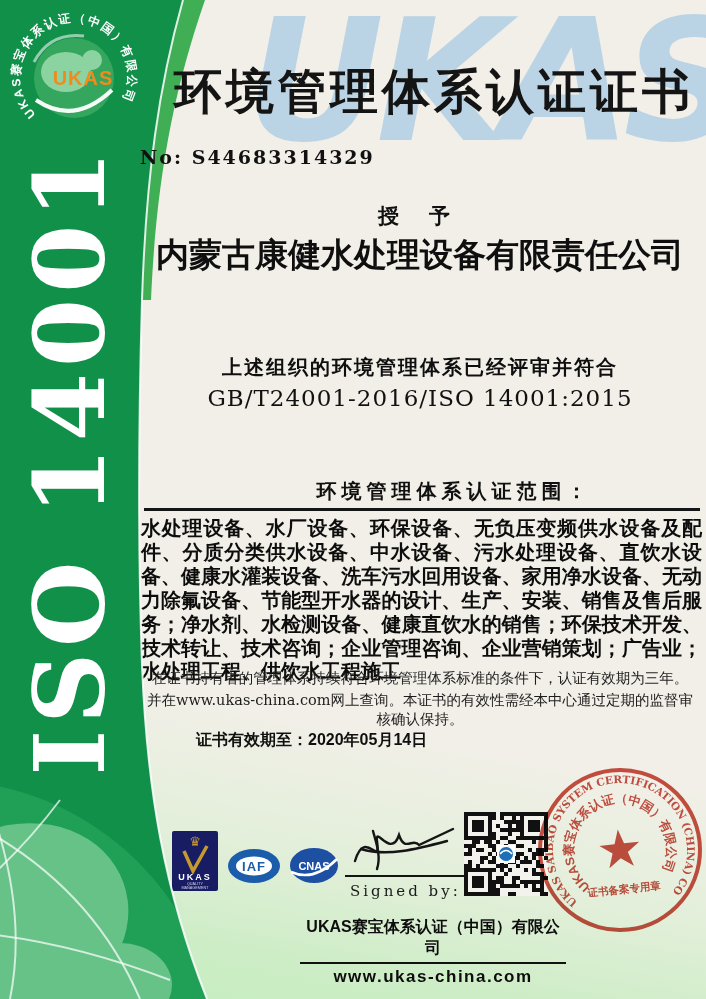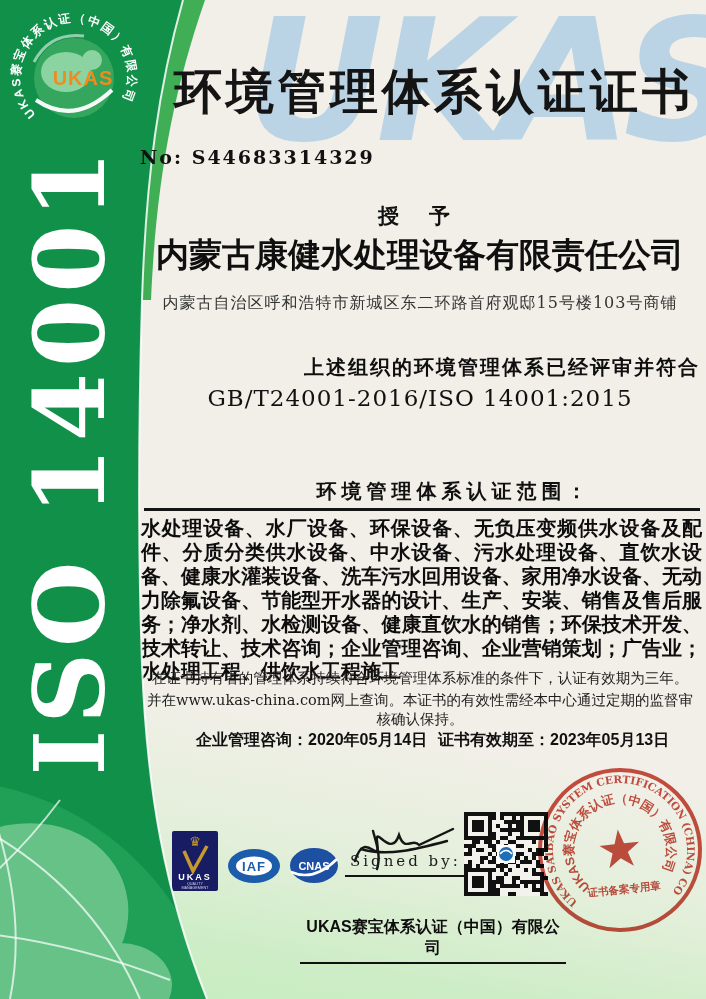--- a/index.html
+++ b/index.html
@@ -18,38 +18,38 @@
   #top-logo{left:4px;top:4px;z-index:3;}
 
   #title{top:60px;left:156px;width:556px;text-align:center;z-index:2;
          font-family:"DejaVu Serif",serif;font-weight:bold;font-size:48px;
          letter-spacing:4px;color:#141414;}
   #cert-no{top:146px;padding-right:0;left:140px;width:470px;z-index:2;
            font-family:"DejaVu Serif",serif;font-weight:bold;font-size:19px;letter-spacing:2px;color:#111;}
   #awarded{top:202px;font-weight:bold;font-size:21px;letter-spacing:12px;color:#111;}
   #company{top:233px;font-family:"DejaVu Serif",serif;font-weight:600;font-size:33px;color:#0f0f0f;}
   #address{top:293px;font-family:"DejaVu Serif",serif;font-size:16px;color:#343434;letter-spacing:1px;}
-  #comp1{top:354px;font-weight:bold;font-size:20px;letter-spacing:2px;color:#0f0f0f;text-align:right;}
+  #comp1{top:354px;font-weight:bold;font-size:20px;letter-spacing:2px;color:#0f0f0f;}
   #standard{top:385px;font-family:"DejaVu Serif",serif;font-size:23px;letter-spacing:1px;color:#111;text-align:center;}
   #comp2{top:418px;font-family:"DejaVu Serif",serif;font-size:19px;letter-spacing:2px;color:#161616;}
   #scope-h{top:478px;font-family:"DejaVu Serif",serif;font-weight:bold;font-size:20px;letter-spacing:5px;color:#101010;margin-left:34px;}
   #rule{top:508px;left:144px;width:556px;height:3px;background:#151515;}
   #scope{top:517px;left:141px;width:561px;text-align:justify;font-weight:bold;
          font-size:20px;line-height:23.9px;color:#0d0d0d;}
   #note1{top:669px;font-family:"DejaVu Serif",serif;font-size:14.5px;color:#1d1d1d;text-align:center;}
   #note2{top:691px;font-family:"DejaVu Serif",serif;font-size:14.5px;color:#1d1d1d;}
   #date1{left:196px;top:730px;font-weight:bold;font-size:16px;color:#101010;}
   #date2{left:438px;top:730px;font-weight:bold;font-size:16px;color:#101010;}
 
   #ukas-mark{left:172px;top:831px;}
   #iaf-mark{left:227px;top:848px;}
   #cnas-mark{left:289px;top:847px;}
   #signature{left:347px;top:817px;}
   #sig-line{left:345px;top:875px;width:120px;height:0;border-top:2.5px solid #141414;}
-  #signed-by{left:350px;top:852px;font-family:"DejaVu Serif",serif;font-size:15px;letter-spacing:3px;color:#1a1a1a;}
+  #signed-by{left:350px;top:882px;font-family:"DejaVu Serif",serif;font-size:15px;letter-spacing:3px;color:#1a1a1a;}
   #qr{left:464px;top:812px;}
   #seal{left:532px;top:762px;z-index:4;mix-blend-mode:multiply;transform:rotate(-6deg);}
 
   #issuer-block{left:300px;top:917px;width:266px;text-align:center;}
   #issuer{display:inline-block;font-weight:bold;font-size:16px;color:#0d0d0d;
           padding:0 4px 3px 4px;border-bottom:2.5px solid #111;min-width:238px;}
   #website{margin-top:3px;font-weight:bold;font-size:17px;letter-spacing:1.5px;color:#0d0d0d;}
 </style>
 </head>
 <body>
@@ -95,30 +95,28 @@
       <textPath href="#logo-ring">UKAS赛宝体系认证（中国）有限公司</textPath>
     </text>
     <text x="79" y="81" text-anchor="middle" font-size="20" font-weight="bold" fill="#f08c1e" letter-spacing="1">UKAS</text>
   </svg>
 
   <div id="title" class="abs">环境管理体系认证证书</div>
   <div id="cert-no" class="abs">No: S44683314329</div>
 
   <div id="awarded" class="abs content">授 予</div>
   <div id="company" class="abs content">内蒙古康健水处理设备有限责任公司</div>
-  <div id="address" class="abs content">内蒙古自治区呼和浩特市新城区东二环路首府观邸15号楼103号商铺</div>
   <div id="comp1" class="abs content">上述组织的环境管理体系已经评审并符合</div>
   <div id="standard" class="abs content">GB/T24001-2016/ISO 14001:2015</div>
   <div id="scope-h" class="abs content">环境管理体系认证范围：</div>
   <div id="rule" class="abs"></div>
   <div id="scope" class="abs">水处理设备、水厂设备、环保设备、无负压变频供水设备及配件、分质分类供水设备、中水设备、污水处理设备、直饮水设备、健康水灌装设备、洗车污水回用设备、家用净水设备、无动力除氟设备、节能型开水器的设计、生产、安装、销售及售后服务；净水剂、水检测设备、健康直饮水的销售；环保技术开发、技术转让、技术咨询；企业管理咨询、企业营销策划；广告业；水处理工程、供饮水工程施工</div>
   <div id="note1" class="abs content">在证书持有者的管理体系持续符合环境管理体系标准的条件下，认证有效期为三年。</div>
   <div id="note2" class="abs content">并在www.ukas-china.com网上查询。本证书的有效性需经本中心通过定期的监督审核确认保持。</div>
-  <div id="date1" class="abs">企业管理咨询：2020年05月14日</div>
-  <div id="date2" class="abs">证书有效期至：2023年05月13日</div>
+  <div id="date1" class="abs">证书有效期至：2020年05月14日</div>
 
   <svg id="ukas-mark" class="abs" width="46" height="60" viewBox="0 0 46 60">
     <rect width="46" height="60" rx="2" fill="#181d63"></rect>
     <text x="23" y="15" text-anchor="middle" font-size="13" fill="#c69a2e">♛</text>
     <path d="M12,20 L21,40 L35,15" stroke="#c69a2e" stroke-width="3.5" fill="none"></path>
     <text x="23" y="49" text-anchor="middle" font-size="9" font-weight="bold" fill="#ffffff" letter-spacing="2">UKAS</text>
     <text x="23" y="54" text-anchor="middle" font-size="3.8" fill="#cfcfe8">QUALITY</text>
     <text x="23" y="58" text-anchor="middle" font-size="3.8" fill="#cfcfe8">MANAGEMENT</text>
   </svg>
 
@@ -405,15 +403,16 @@
       <text font-size="12.5" font-weight="bold" fill="#c5392b">
         <textPath href="#seal-inner-path">UKAS赛宝体系认证（中国）有限公司</textPath>
       </text>
       <text x="88" y="105" text-anchor="middle" font-size="52" fill="#c5392b">★</text>
       <text x="88" y="131" text-anchor="middle" font-size="10.5" font-weight="bold" fill="#c5392b">证书备案专用章</text>
     </g>
   </svg>
 
   <div id="issuer-block" class="abs">
     <span id="issuer">UKAS赛宝体系认证（中国）有限公司</span>
+    <div id="website">www.ukas-china.com</div>
   </div>
 
 </div>
 
 </body></html>

